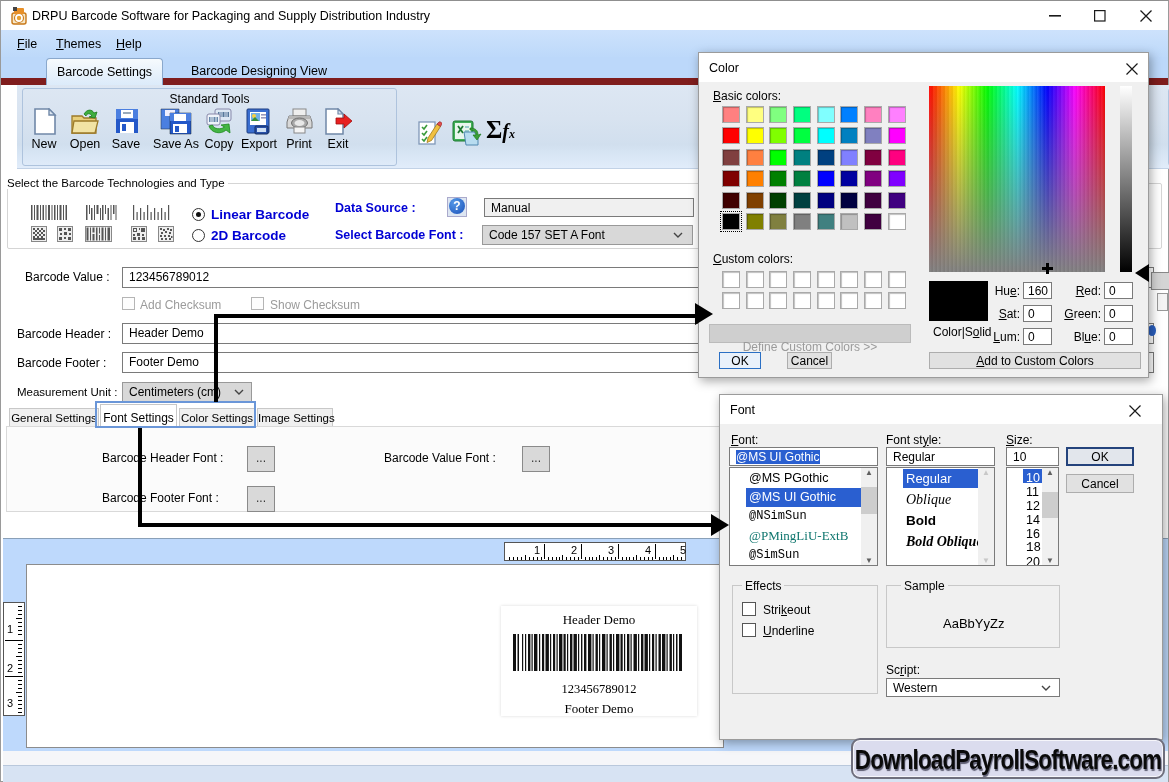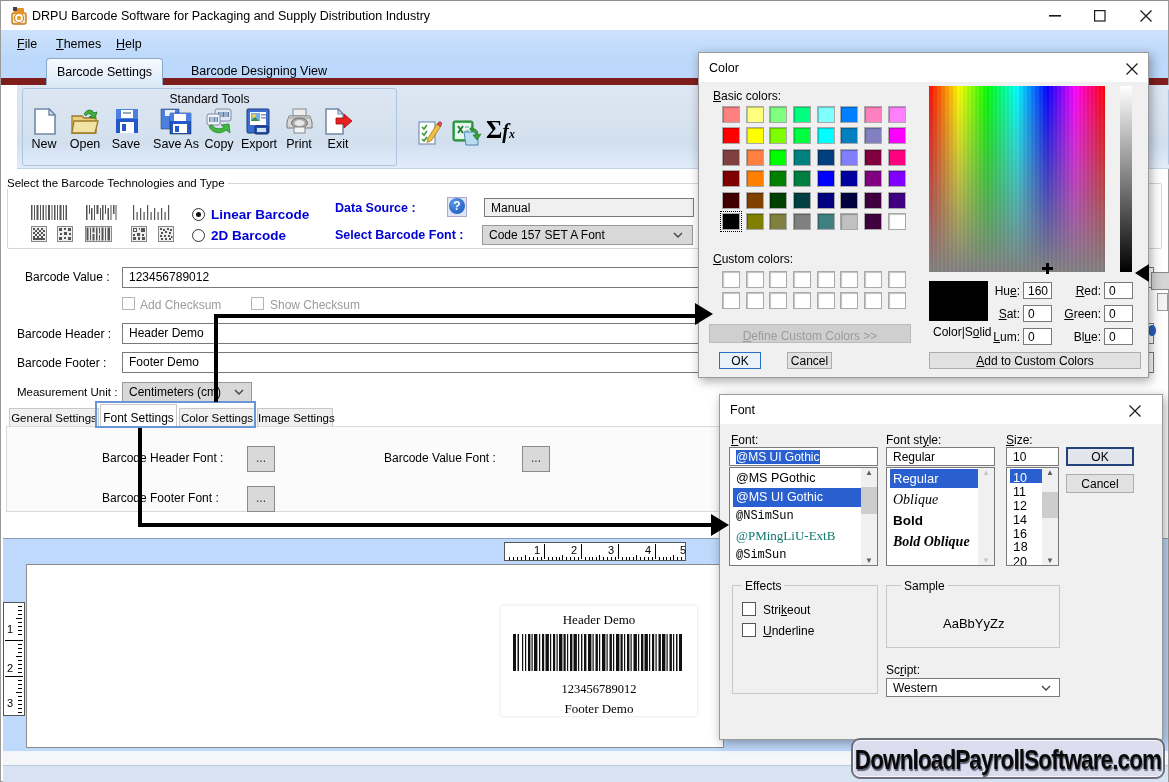--- a/index.html
+++ b/index.html
@@ -69,21 +69,21 @@
   box-shadow:2px 3px 10px rgba(0,0,0,0.35); }
 .dlg-title { position:absolute; left:0; top:0; width:100%; height:29px; background:#fff; }
 .dlg-title-text { position:absolute; left:10px; top:8px; font-size:12.5px; }
 .dlg-x { position:absolute; top:6px; font-size:14px; color:#000; }
 .nbox { position:absolute; width:29px; height:17px; background:#fff; border:1px solid #7a7a7a;
   font-size:12px; padding:1px 0 0 4px; }
 .sw { position:absolute; width:18px; height:17px; border:1px solid #a9a9a9; box-shadow:inset 1px 1px 1px rgba(0,0,0,0.25); }
 .rlabel { position:absolute; font-size:12px; text-align:right; }
 .btn { position:absolute; background:#e1e1e1; border:1px solid #adadad; font-size:12px;
   text-align:center; }
-.fitem { position:absolute; left:3px; width:100%; height:19px; font-size:12.5px; padding:2px 4px 0 3px;
+.fitem { position:absolute; left:16px; width:100%; height:19px; font-size:12.5px; padding:2px 4px 0 3px;
   white-space:nowrap; }
 .vscroll { position:absolute; top:0; width:16px; height:97px; background:#f0f0f0; }
 .sarr { position:absolute; left:0; width:16px; text-align:center; font-size:8px; color:#606060; }
 
 .arrow-line { position:absolute; background:#000; }
 #annot-rect { position:absolute; left:95px; top:401px; width:161px; height:27px;
   border:2px solid #6a96d8; z-index:5; }
 
 #badge { position:absolute; left:851px; top:738px; width:314px; height:41px; background:#dbdcee;
   border:2px solid #6f6f7d; border-radius:9px; box-shadow:inset 0 0 0 1px #f6f6fb; z-index:60;
@@ -586,21 +586,21 @@
       <i class="sw" style="left:189px;top:218px;background:#fff;"></i>
       <i class="sw" style="left:23px;top:239px;background:#fff;"></i>
       <i class="sw" style="left:47px;top:239px;background:#fff;"></i>
       <i class="sw" style="left:70px;top:239px;background:#fff;"></i>
       <i class="sw" style="left:94px;top:239px;background:#fff;"></i>
       <i class="sw" style="left:118px;top:239px;background:#fff;"></i>
       <i class="sw" style="left:141px;top:239px;background:#fff;"></i>
       <i class="sw" style="left:165px;top:239px;background:#fff;"></i>
       <i class="sw" style="left:189px;top:239px;background:#fff;"></i>
     </div>
-  <div class="btn" style="left:10px; top:271px; width:202px; height:19px; color:#9b9b9b; background:#cfcfcf; border-color:#bbb; padding-top:4px;"><span class="u">D</span>efine Custom Colors &gt;&gt;</div>
+  <div class="btn" style="left:10px; top:271px; width:202px; height:19px; color:#9b9b9b; background:#cfcfcf; border-color:#bbb; padding-top:15px;"><span class="u">D</span>efine Custom Colors &gt;&gt;</div>
   <div class="btn" style="left:20px; top:299px; width:42px; height:17px; background:#e9f1fb; border:1px solid #2a6fc4; padding-top:1px;">OK</div>
   <div class="btn" style="left:88px; top:299px; width:45px; height:17px; padding-top:1px;">Cancel</div>
 
   <div class="abs" style="left:230px; top:33px; width:176px; height:186px;
     background:repeating-linear-gradient(90deg, rgba(255,255,255,0.05) 0 1px, rgba(0,0,0,0.04) 3px 4px),
                linear-gradient(to bottom, rgba(128,128,128,0) 0%, rgba(128,128,128,1) 100%),
                linear-gradient(to right, #ff0000, #ffff00 17%, #00ff00 33%, #00ffff 50%, #0000ff 67%, #ff00ff 83%, #ff0000);"></div>
   <div class="abs" style="left:343px; top:214px; width:11px; height:3px; background:#000;"></div>
   <div class="abs" style="left:347px; top:210px; width:3px; height:11px; background:#000;"></div>
 

